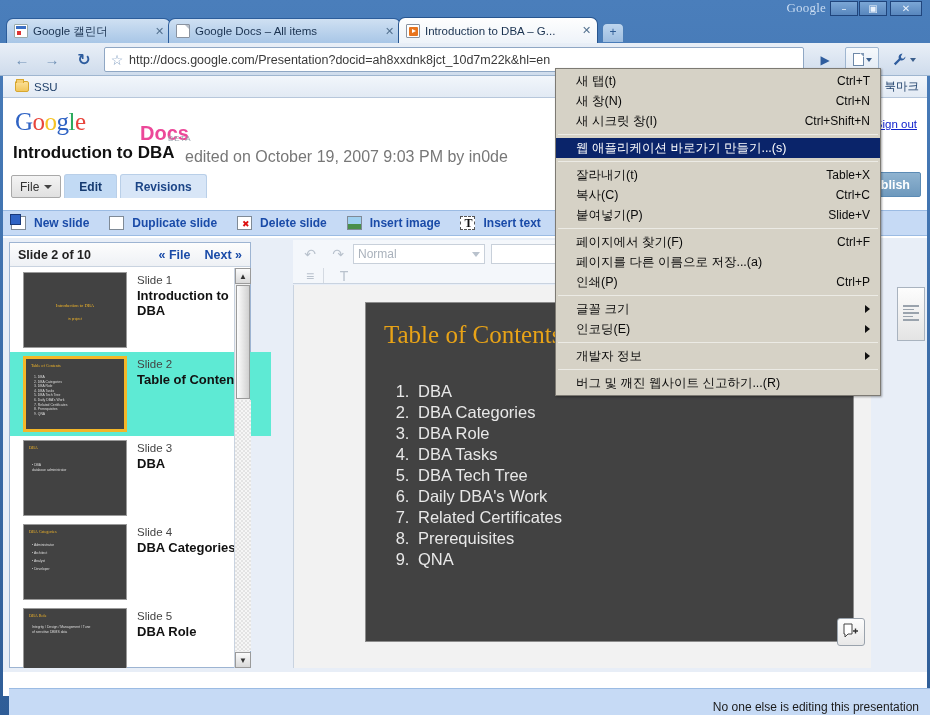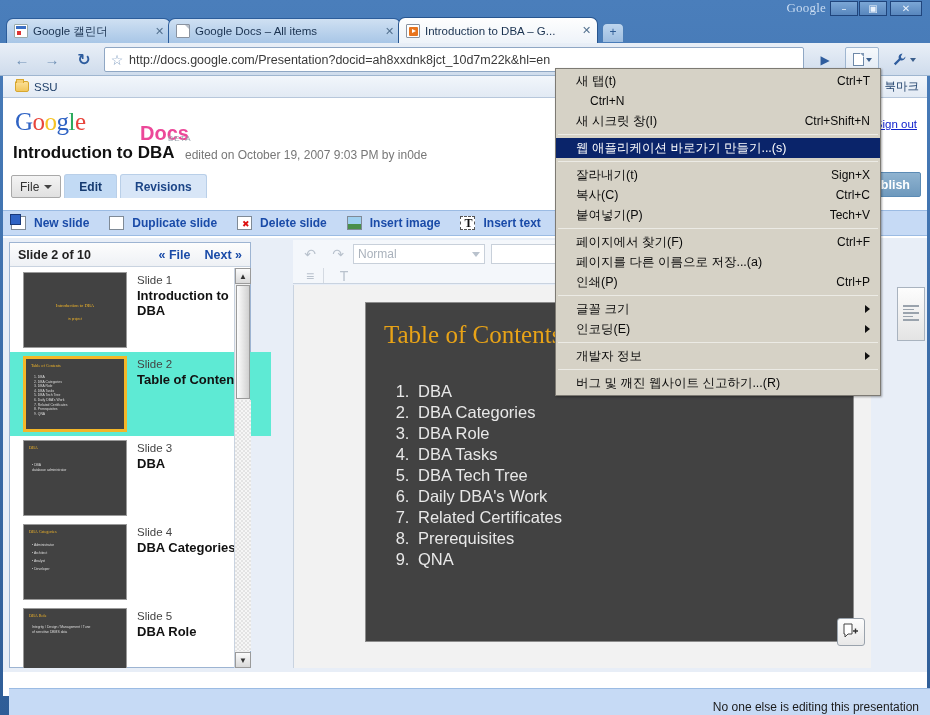--- a/index.html
+++ b/index.html
@@ -143,21 +143,21 @@
   } .g1{color:#2f63c4;} .o1{color:#e8453c;} .o2{color:#f6c324;}
   .g2{color:#2f63c4;} .l1{color:#2cab5e;} .e1{color:#e8453c;}
   #gdocs-docs {
     position: absolute; left: 137px; top: 24px;
     font-family: "Liberation Sans", sans-serif; font-size: 20px; color: #ec4899; font-weight: bold;
   }
   #gdocs-beta {
     position: absolute; left: 165px; top: 36px; font-size: 8px; color: #9aa3ad; letter-spacing: .8px;
   }
   #doc-title { position: absolute; left: 10px; top: 45px; font-size: 17px; font-weight: bold; color: #111; }
-  #doc-meta  { position: absolute; left: 182px; top: 50px; font-size: 12px; color: #777; }
+  #doc-meta  { position: absolute; left: 182px; top: 50px; font-size: 16px; color: #777; }
   #signout { position: absolute; right: 10px; top: 20px; font-size: 11.5px; color: #1122cc; text-decoration: underline; }
 
   
   #btn-save-close {
     position: absolute; right: 74px; top: 44px; height: 21px; padding: 0 9px;
     border: 1px solid #9aa4ae; border-radius: 2px;
     background: linear-gradient(to bottom,#fbfbfb,#e6e6e6);
     font-size: 11.5px; color: #333; display:flex;align-items:center;
   }
   #btn-publish {
@@ -575,43 +575,44 @@
   <div id="statusbar">
     <span id="status-text">No one else is editing this presentation</span>
   </div>
 
   <div id="ctxmenu">
     <div class="mi">
       <span class="mlabel">새 탭(t)</span>
       <span class="maccel">Ctrl+T</span>
     </div>
     <div class="mi">
+      <span class="mlabel">새 창(N)</span>
       <span class="maccel">Ctrl+N</span>
     </div>
     <div class="mi">
       <span class="mlabel">새 시크릿 창(I)</span>
       <span class="maccel">Ctrl+Shift+N</span>
     </div>
     <div class="msep"></div>
     <div class="mi hl">
       <span class="mlabel">웹 애플리케이션 바로가기 만들기...(s)</span>
       <span class="maccel"></span>
     </div>
     <div class="msep"></div>
     <div class="mi">
       <span class="mlabel">잘라내기(t)</span>
-      <span class="maccel">Sign+X</span>
+      <span class="maccel">Table+X</span>
     </div>
     <div class="mi">
       <span class="mlabel">복사(C)</span>
       <span class="maccel">Ctrl+C</span>
     </div>
     <div class="mi">
       <span class="mlabel">붙여넣기(P)</span>
-      <span class="maccel">Tech+V</span>
+      <span class="maccel">Slide+V</span>
     </div>
     <div class="msep"></div>
     <div class="mi">
       <span class="mlabel">페이지에서 찾기(F)</span>
       <span class="maccel">Ctrl+F</span>
     </div>
     <div class="mi">
       <span class="mlabel">페이지를 다른 이름으로 저장...(a)</span>
       <span class="maccel"></span>
     </div>

